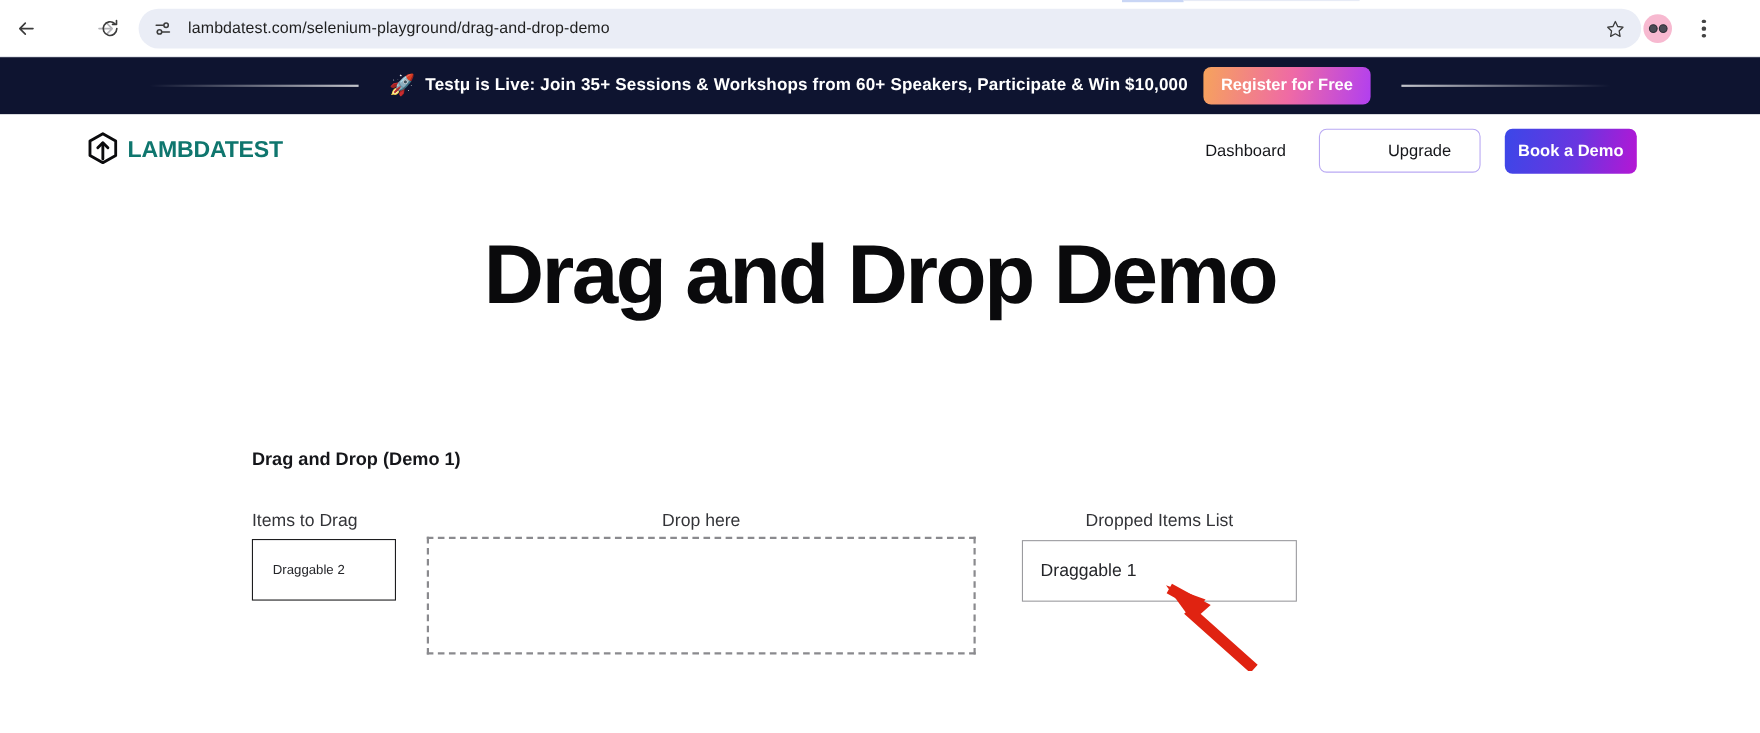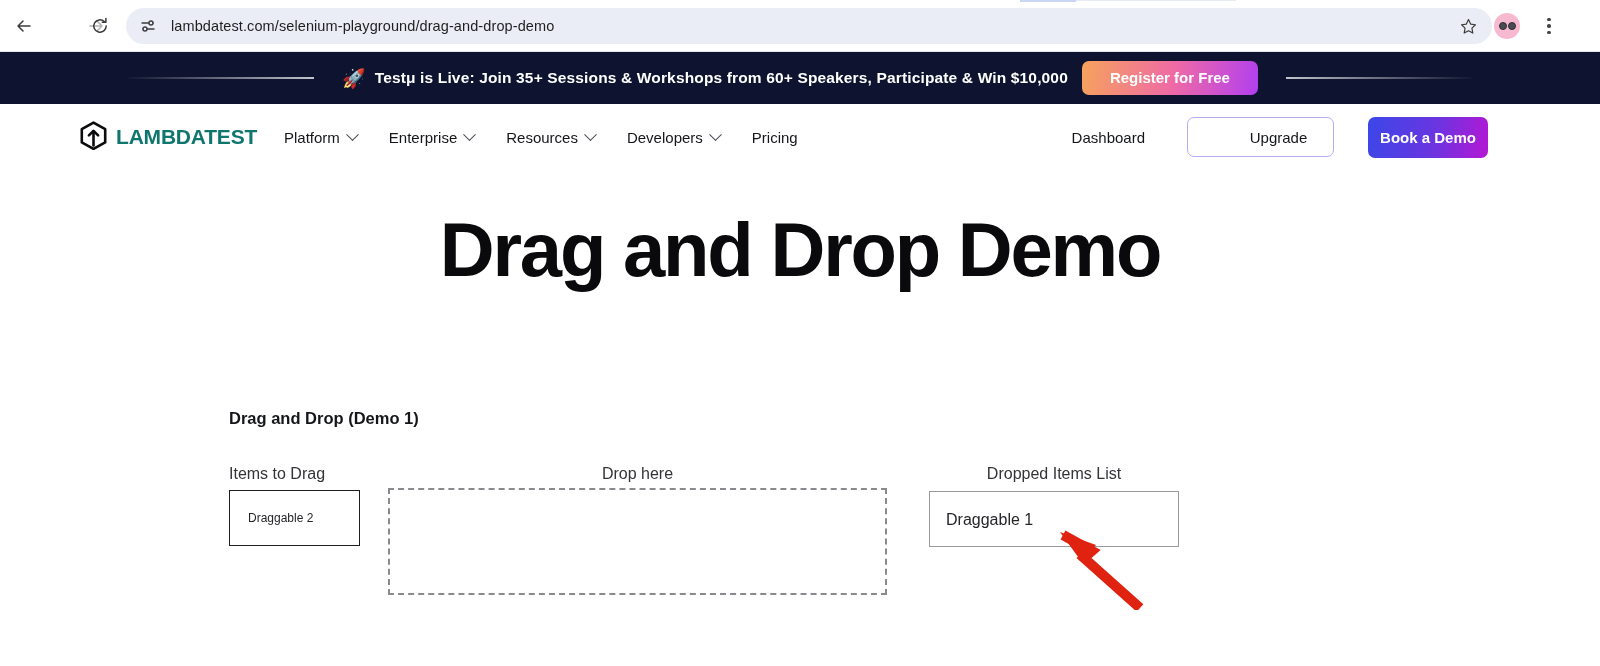--- a/index.html
+++ b/index.html
@@ -139,21 +139,21 @@
   .promo-rocket { font-size: 19px; margin-right: 9px; line-height: 1; }
   .promo-text {
     color: #ffffff;
     font-size: 15.5px;
     font-weight: bold;
     letter-spacing: 0.15px;
     white-space: nowrap;
   }
   .promo-cta {
     margin-left: 14px;
-    padding: 8px 28px 9px;
+    padding: 8px 16px 9px;
     border-radius: 7px;
     background: linear-gradient(100deg, #f6a35c 0%, #ef6aa5 52%, #b13ff0 100%);
     color: #ffffff;
     font-size: 15px;
     font-weight: bold;
     border: none;
     cursor: pointer;
     white-space: nowrap;
     font-family: "Liberation Sans", sans-serif;
   }
@@ -203,21 +203,21 @@
     border-right: 1.7px solid #4b4d55;
     border-bottom: 1.7px solid #4b4d55;
     transform: rotate(45deg) translate(-2px,-2px);
   }
 
   .header-actions {
     position: absolute;
     right: 112px;
     display: flex;
     align-items: center;
-    gap: 12px;
+    gap: 0;
   }
   .dashboard-link {
     font-size: 15px;
     color: #15161a;
     cursor: pointer;
     margin-right: 30px;
     white-space: nowrap;
   }
   .upgrade-btn {
     width: 147px; height: 40px;
@@ -399,41 +399,20 @@
     <span>
       <svg width="27" height="29" viewBox="0 0 27 29" fill="none">
         <path d="M13.5 1.6L25.2 8.2v13.2L13.5 27.9 1.8 21.4V8.2L13.5 1.6z" stroke="#0b0b0d" stroke-width="2.6" stroke-linejoin="round" fill="none"></path>
         <path d="M13.5 24.5V10.2" stroke="#0b0b0d" stroke-width="2.6" stroke-linecap="round"></path>
         <path d="M8.9 14.4l4.6-4.6 4.6 4.6" stroke="#0b0b0d" stroke-width="2.6" stroke-linecap="round" stroke-linejoin="round" fill="none"></path>
       </svg>
     </span>
     <span class="logo-word">LAMBDATEST</span>
   </div>
 
-  <nav class="main-nav">
-    <div class="nav-item">
-      <span>Platform</span>
-      <span class="chev"></span>
-    </div>
-    <div class="nav-item">
-      <span>Enterprise</span>
-      <span class="chev"></span>
-    </div>
-    <div class="nav-item">
-      <span>Resources</span>
-      <span class="chev"></span>
-    </div>
-    <div class="nav-item">
-      <span>Developers</span>
-      <span class="chev"></span>
-    </div>
-    <div class="nav-item">
-      <span>Pricing</span>
-    </div>
-  </nav>
 
   <div class="header-actions">
     <span class="dashboard-link">Dashboard</span>
     <button class="upgrade-btn">Upgrade</button>
     <button class="demo-btn">Book a Demo</button>
   </div>
 </div>
 
 <h1 class="page-title">Drag and Drop Demo</h1>
 

